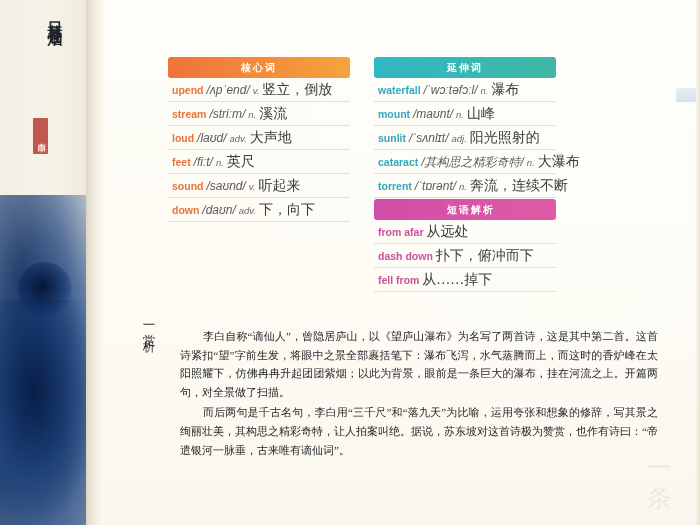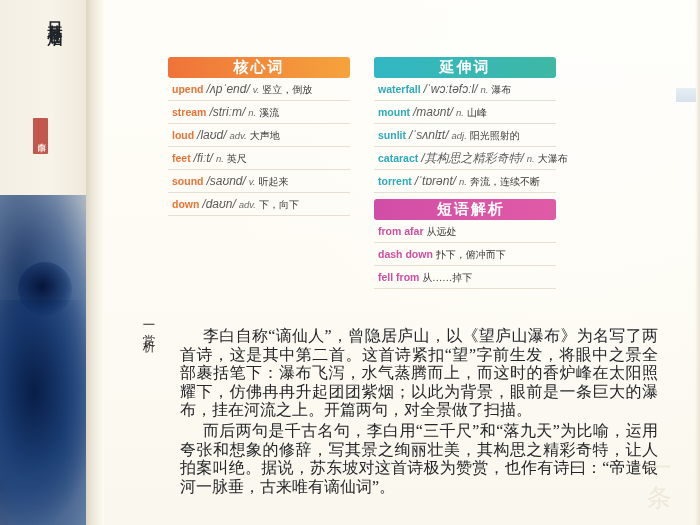--- a/index.html
+++ b/index.html
@@ -128,21 +128,21 @@
   }
   .card-core   { left: 0px;   top: 0px;  width: 182px; }
   .card-ext    { left: 206px; top: 0px;  width: 182px; }
   .card-phrase { left: 206px; top: 142px; width: 182px; }
 
   .card-head {
     height: 21px;
     border-radius: 3px;
     color: #ffffff;
     font-family: "Liberation Serif", serif;
-    font-size: 15px;
+    font-size: 10px;
     font-weight: 700;
     letter-spacing: 2px;
     display: flex;
     align-items: center;
     justify-content: center;
   }
   .head-core   { background: linear-gradient(to right, #f0733a, #f5a33c); }
   .head-ext    { background: linear-gradient(to right, #31b7c4, #3fb8a4); }
   .head-phrase { background: linear-gradient(to right, #d14ea8, #e05ba5); padding-left: 12px; }
 
@@ -153,41 +153,41 @@
     line-height: 13px;
     white-space: nowrap;
   }
   .entry:last-child { border-bottom: 1px solid #e6e0d2; }
   .w { font-weight: 700; font-style: normal; }
   .core .w { color: #e8743a; }
   .ext  .w { color: #2fa9bb; }
   .phr  .w { color: #cf4f9f; }
   .ph { color: #5a5a5a; font-size: 12px; font-style: italic; text-align: center; }
   .pos { color: #6a6a6a; font-size: 9.5px; font-style: italic; }
-  .cn { color: #3a3a3a; font-family: "Liberation Serif", serif; font-size: 10px; }
+  .cn { color: #3a3a3a; font-family: "Liberation Serif", serif; font-size: 14px; }
 
   
   .section-label {
     position: absolute;
     left: 36px;
     top: 318px;
     writing-mode: vertical-rl;
     text-orientation: upright;
     font-family: "Liberation Serif", serif;
     font-size: 12.5px;
     letter-spacing: 6px;
     color: #2b2b2b;
   }
   .essay {
     position: absolute;
     left: 76px;
     top: 327px;
     width: 478px;
     font-family: "Liberation Serif", serif;
-    font-size: 16px;
+    font-size: 11px;
     line-height: 18.6px;
     color: #24262a;
     text-align: justify;
   }
   .essay p { margin: 0 0 2px 0; text-indent: 23px; }
 
   
   .watermark {
     position: absolute;
     right: 18px;

